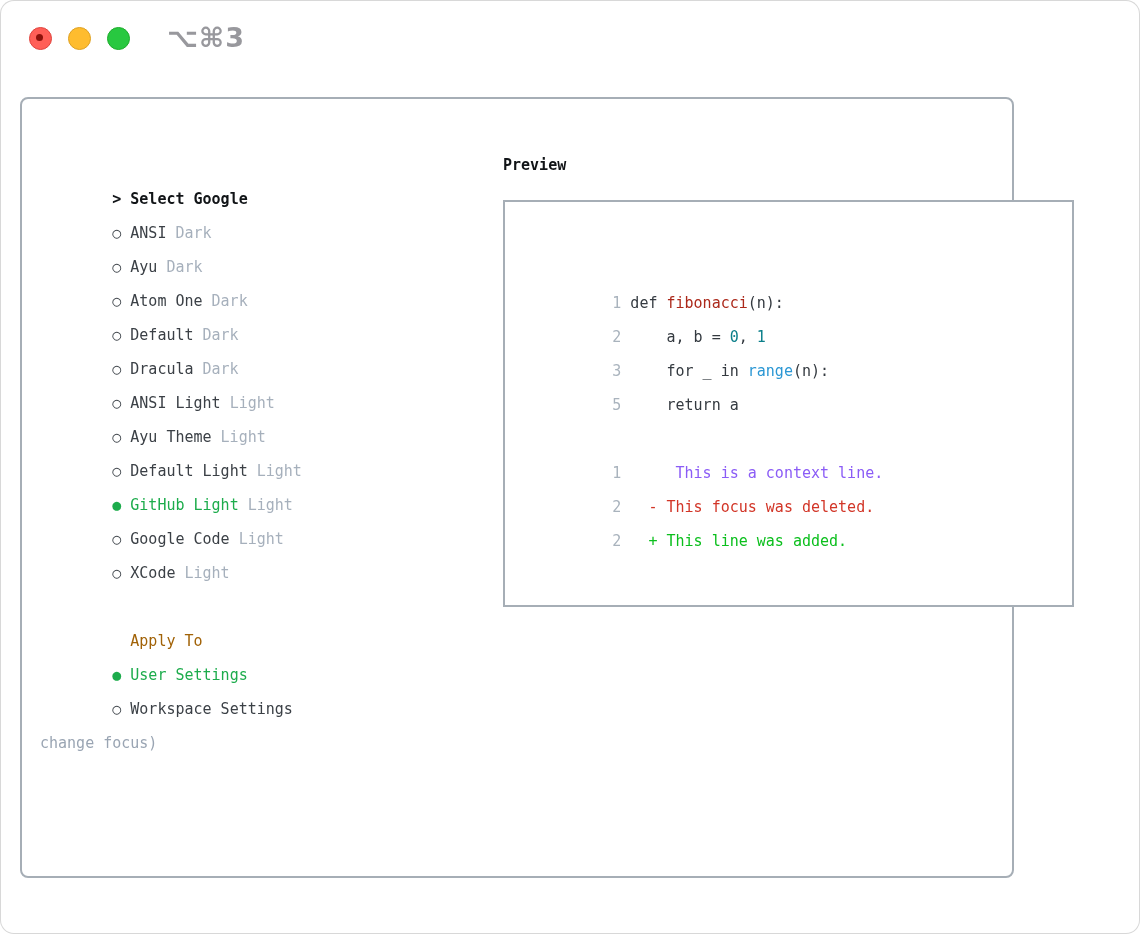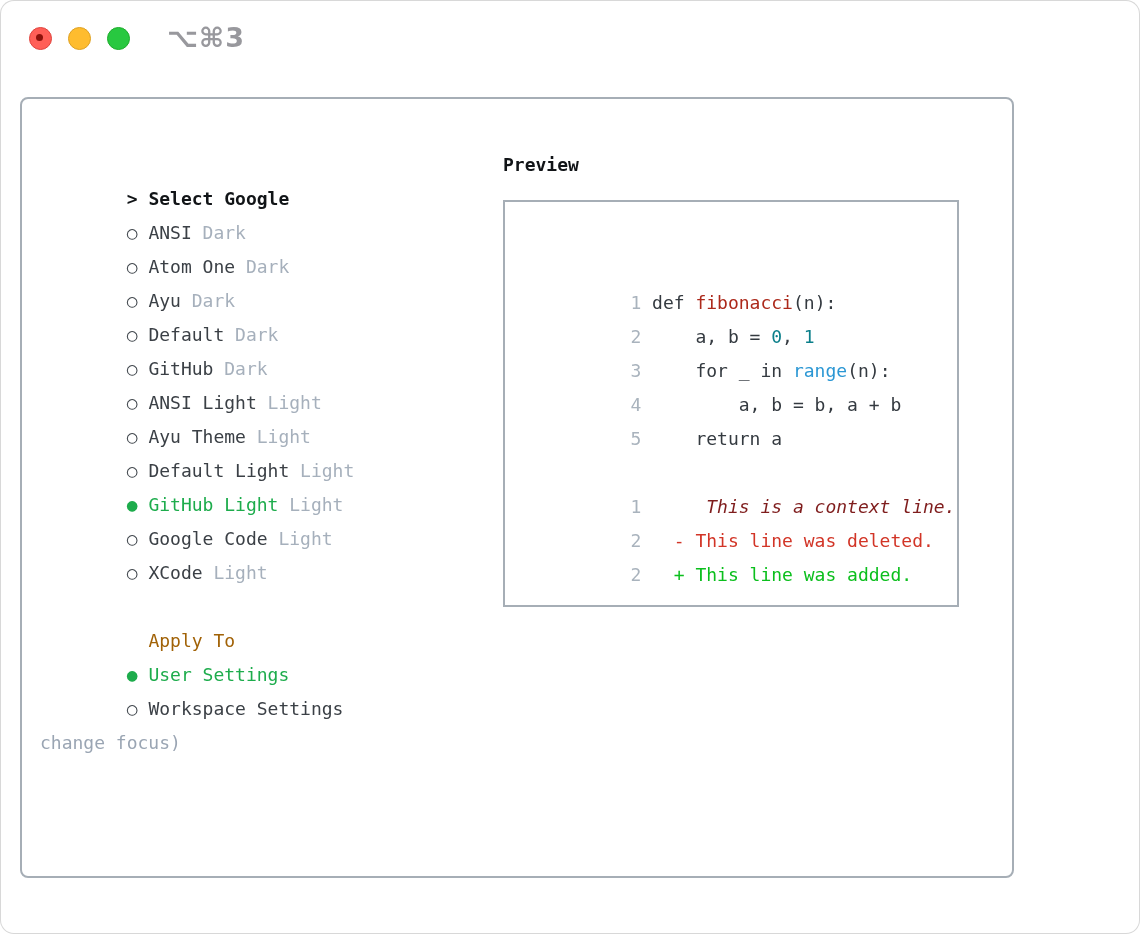--- a/index.html
+++ b/index.html
@@ -13,44 +13,44 @@
   .tl.red{left:29px;background:#ff5f57;border:1px solid #e0443e;}
   .tl.red::after{content:"";position:absolute;left:6px;top:6px;width:7px;height:7px;
                  border-radius:50%;background:#8c120b;}
   .tl.yellow{left:68px;background:#febc2e;border:1px solid #dea123;}
   .tl.green{left:107px;background:#28c840;border:1px solid #1dad2b;}
   .shortcut{position:absolute;left:167px;top:22px;font-family:"DejaVu Sans","Liberation Sans",sans-serif;
             font-size:27px;font-weight:bold;color:#98989d;letter-spacing:1px;}
   
   .panel{position:absolute;left:20px;top:97px;width:994px;height:781px;box-sizing:border-box;
          border:2px solid #a6aeb6;border-radius:8px;background:#ffffff;}
-  .row{height:34px;line-height:34px;font-size:18px;white-space:pre;}
+  .row{height:34px;line-height:34px;font-size:15px;white-space:pre;}
   .left-col{position:absolute;left:18px;top:49px;}
   .pfx{display:inline-block;width:2ch;white-space:pre;color:#43494f;}
   .hdr .pfx{color:#111417;font-weight:bold;}
   .hdr-label{color:#111417;font-weight:bold;}
   .tname{color:#3b4046;}
   .tvariant{margin-left:1ch;color:#a6b0bc;}
   .selected .pfx,.selected .tname,.selected .alabel{color:#1dac4c;}
   .alabel{color:#3b4046;}
   .apply-hdr{color:#a16207;}
   .hint{color:#9aa5b3;}
   .spacer{height:34px;}
   
   .right-col{position:absolute;left:481px;top:49px;}
   .preview-title{color:#111417;font-weight:bold;}
-  .preview-box{margin-top:18px;width:456px;height:407px;box-sizing:border-box;
+  .preview-box{margin-top:18px;width:571px;height:407px;box-sizing:border-box;
                border:2px solid #a6aeb6;background:#ffffff;padding:50px 10px 0 17px;}
   .ln{display:inline-block;width:2ch;color:#a9b3bd;white-space:pre;}
   .seg{white-space:pre;}
   .tk-plain{color:#343a40;}
   .tk-func{color:#ac291b;}
   .tk-num{color:#0b7f8a;}
   .tk-builtin{color:#2b97d4;}
-  .tk-context{color:#7f1d1d;font-style:italic;}
+  .tk-context{color:#8b5cf6;}
   .tk-deleted{color:#d23527;}
   .tk-added{color:#0bbf1d;}
 </style>
 </head>
 <body>
 
 <div class="window">
 
   <div class="titlebar">
     <div class="tl red"></div>
@@ -63,30 +63,30 @@
 
     <div class="left-col">
       <div class="row hdr">
         <span class="pfx">&gt;</span><span class="hdr-label">Select Google</span>
       </div>
 
       <div class="row">
         <span class="pfx">○</span><span class="tname">ANSI</span><span class="tvariant">Dark</span>
       </div>
       <div class="row">
-        <span class="pfx">○</span><span class="tname">Atom One</span><span class="tvariant">Dark</span>
+        <span class="pfx">○</span><span class="tname">Ayu</span><span class="tvariant">Dark</span>
       </div>
       <div class="row">
-        <span class="pfx">○</span><span class="tname">Ayu</span><span class="tvariant">Dark</span>
+        <span class="pfx">○</span><span class="tname">Atom One</span><span class="tvariant">Dark</span>
       </div>
       <div class="row">
         <span class="pfx">○</span><span class="tname">Default</span><span class="tvariant">Dark</span>
       </div>
       <div class="row">
-        <span class="pfx">○</span><span class="tname">GitHub</span><span class="tvariant">Dark</span>
+        <span class="pfx">○</span><span class="tname">Dracula</span><span class="tvariant">Dark</span>
       </div>
       <div class="row">
         <span class="pfx">○</span><span class="tname">ANSI Light</span><span class="tvariant">Light</span>
       </div>
       <div class="row">
         <span class="pfx">○</span><span class="tname">Ayu Theme</span><span class="tvariant">Light</span>
       </div>
       <div class="row">
         <span class="pfx">○</span><span class="tname">Default Light</span><span class="tvariant">Light</span>
       </div>
@@ -124,31 +124,28 @@
         <div class="row">
           <span class="ln">1</span><span class="seg tk-plain">def </span><span class="seg tk-func">fibonacci</span><span class="seg tk-plain">(n):</span>
         </div>
         <div class="row">
           <span class="ln">2</span><span class="seg tk-plain">    a, b = </span><span class="seg tk-num">0</span><span class="seg tk-plain">, </span><span class="seg tk-num">1</span>
         </div>
         <div class="row">
           <span class="ln">3</span><span class="seg tk-plain">    for _ in </span><span class="seg tk-builtin">range</span><span class="seg tk-plain">(n):</span>
         </div>
         <div class="row">
-          <span class="ln">4</span><span class="seg tk-plain">        a, b = b, a + b</span>
-        </div>
-        <div class="row">
           <span class="ln">5</span><span class="seg tk-plain">    return a</span>
         </div>
         <div class="row"></div>
         <div class="row">
           <span class="ln">1</span><span class="seg tk-context">     This is a context line.</span>
         </div>
         <div class="row">
-          <span class="ln">2</span><span class="seg tk-deleted">  - This line was deleted.</span>
+          <span class="ln">2</span><span class="seg tk-deleted">  - This focus was deleted.</span>
         </div>
         <div class="row">
           <span class="ln">2</span><span class="seg tk-added">  + This line was added.</span>
         </div>
       </div>
     </div>
 
   </div>
 </div>
 

